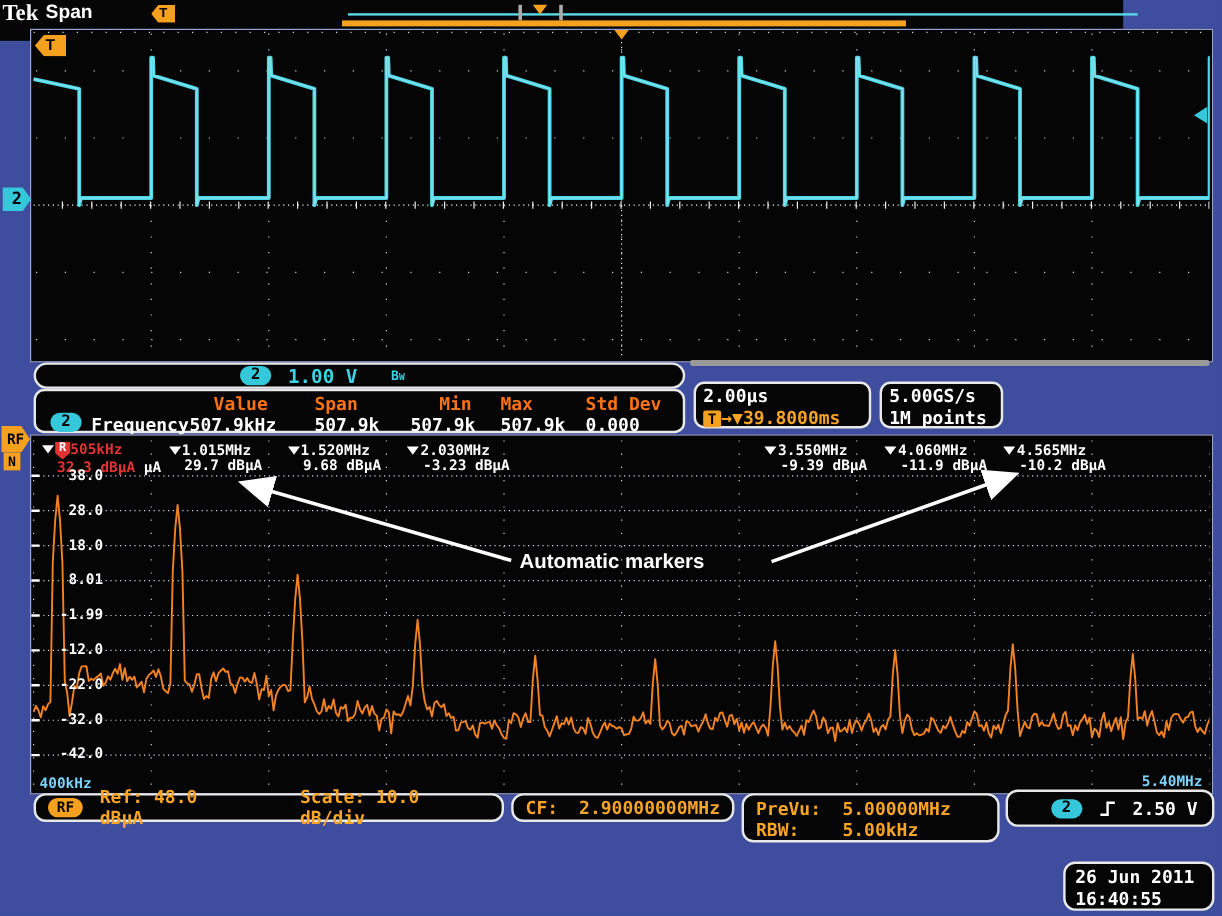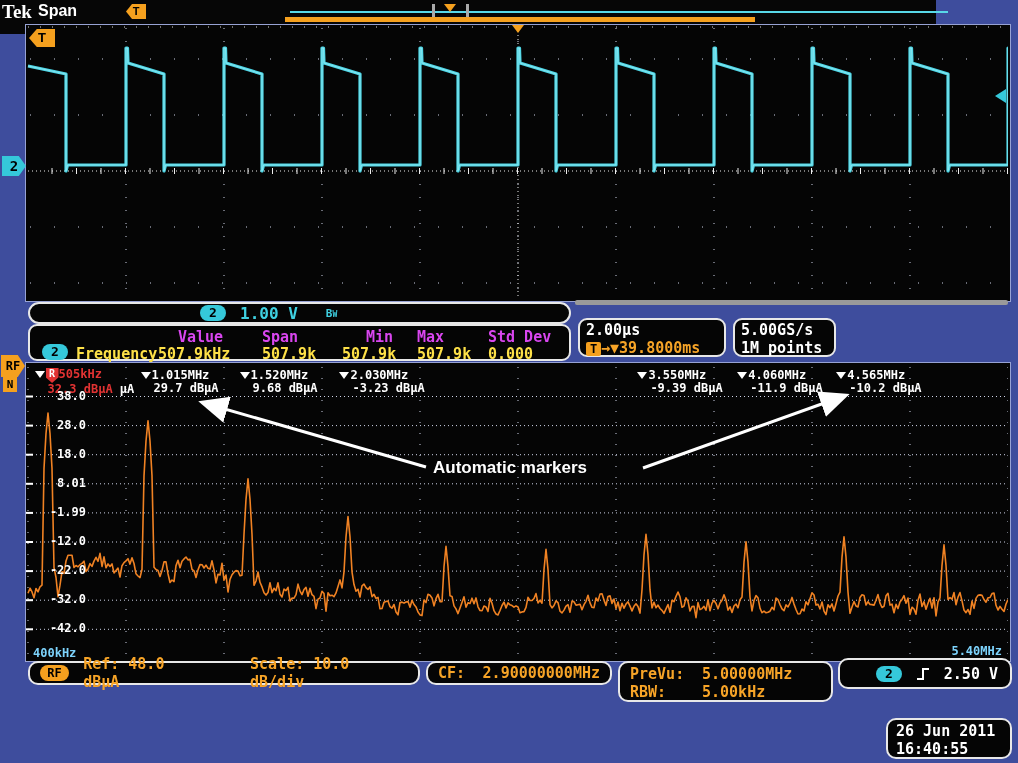--- a/index.html
+++ b/index.html
@@ -34,22 +34,22 @@
   
   .graybar{left:575px;top:300px;width:433px;height:5px;background:#9a9a9a;border-radius:2px;}
   
   .box{background:#050505;border:2px solid #e8e8e8;border-radius:9px;box-sizing:border-box;}
   #scalebar{left:28px;top:302px;width:543px;height:22px;border-radius:11px;display:flex;align-items:center;}
   .badge2{display:inline-block;width:26px;height:16px;background:#35c8da;color:#000;border-radius:8px;
           font-weight:bold;font-size:13px;text-align:center;line-height:16px;}
   .cyantx{color:#3fd1e2;}
   .orangetx{color:#f7a427;}
   #measbox{left:28px;top:324px;width:543px;height:37px;font-size:15px;font-weight:bold;}
-  .mhead{position:absolute;top:2px;color:#d946ef;}
-  .mval{position:absolute;top:19px;color:#fde047;}
+  .mhead{position:absolute;top:2px;color:#f97316;}
+  .mval{position:absolute;top:19px;color:#ffffff;}
   #horizbox{left:578px;top:318px;width:148px;height:39px;font-size:15px;font-weight:bold;padding:1px 6px;}
   #acqbox{left:733px;top:318px;width:103px;height:39px;font-size:15px;font-weight:bold;color:#fff;padding:1px 6px;}
   .tsq{display:inline-block;width:15px;height:14px;background:#f5a01e;color:#000;font-size:12px;
        font-weight:bold;text-align:center;line-height:14px;border-radius:2px;}
   
   .mk{position:absolute;color:#fff;font-size:12px;font-weight:bold;line-height:13px;white-space:nowrap;}
   .mk .amp{padding-left:13px;}
   .tri-wh{display:inline-block;width:0;height:0;border-left:5px solid transparent;border-right:5px solid transparent;
           border-top:7px solid #fff;margin-right:1px;}
   .redflag{display:inline-block;width:13px;height:15px;background:#e23333;color:#fff;font-size:10px;

